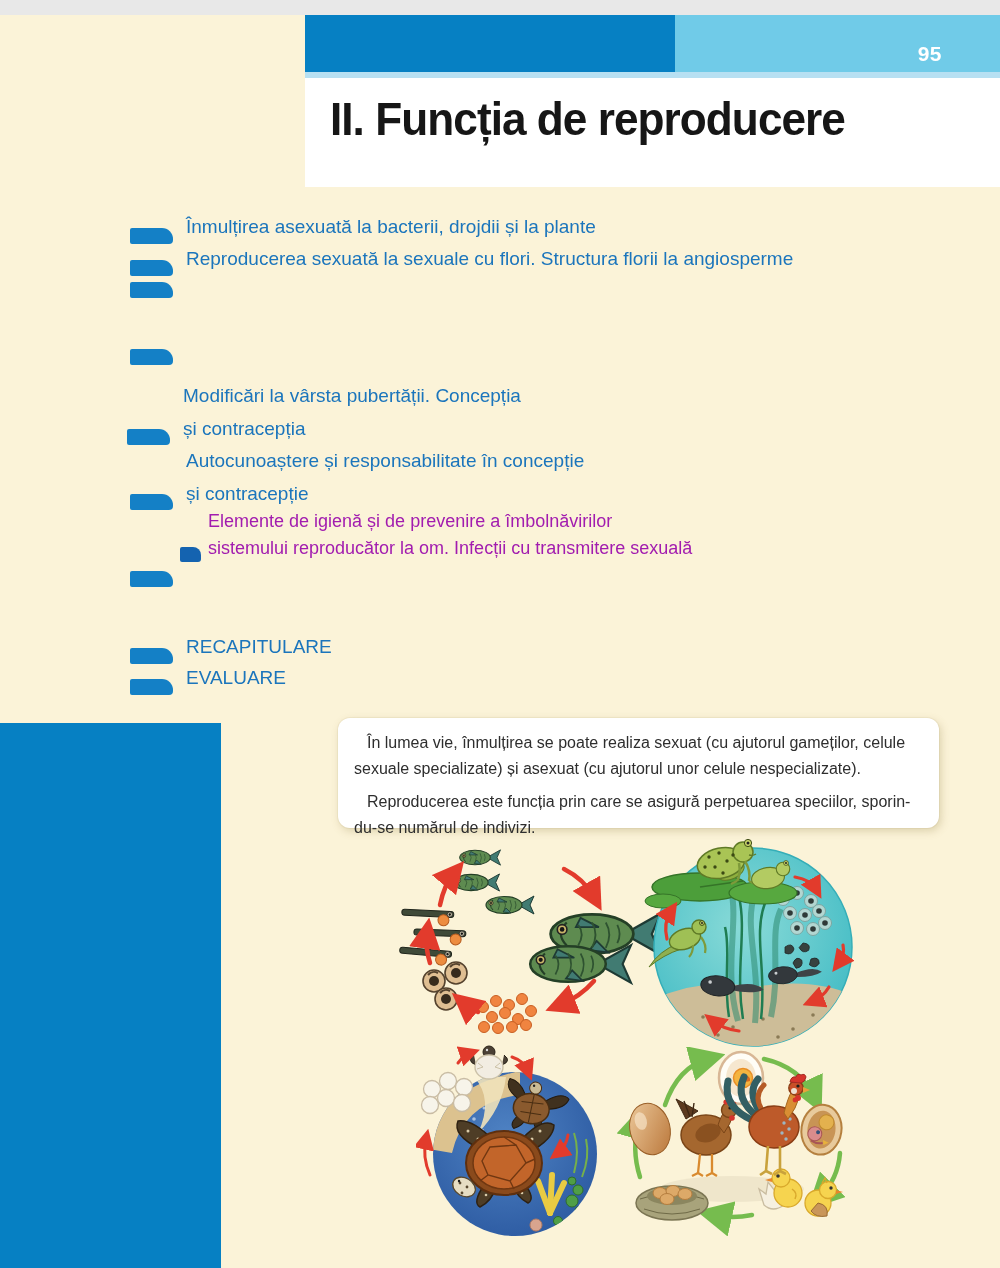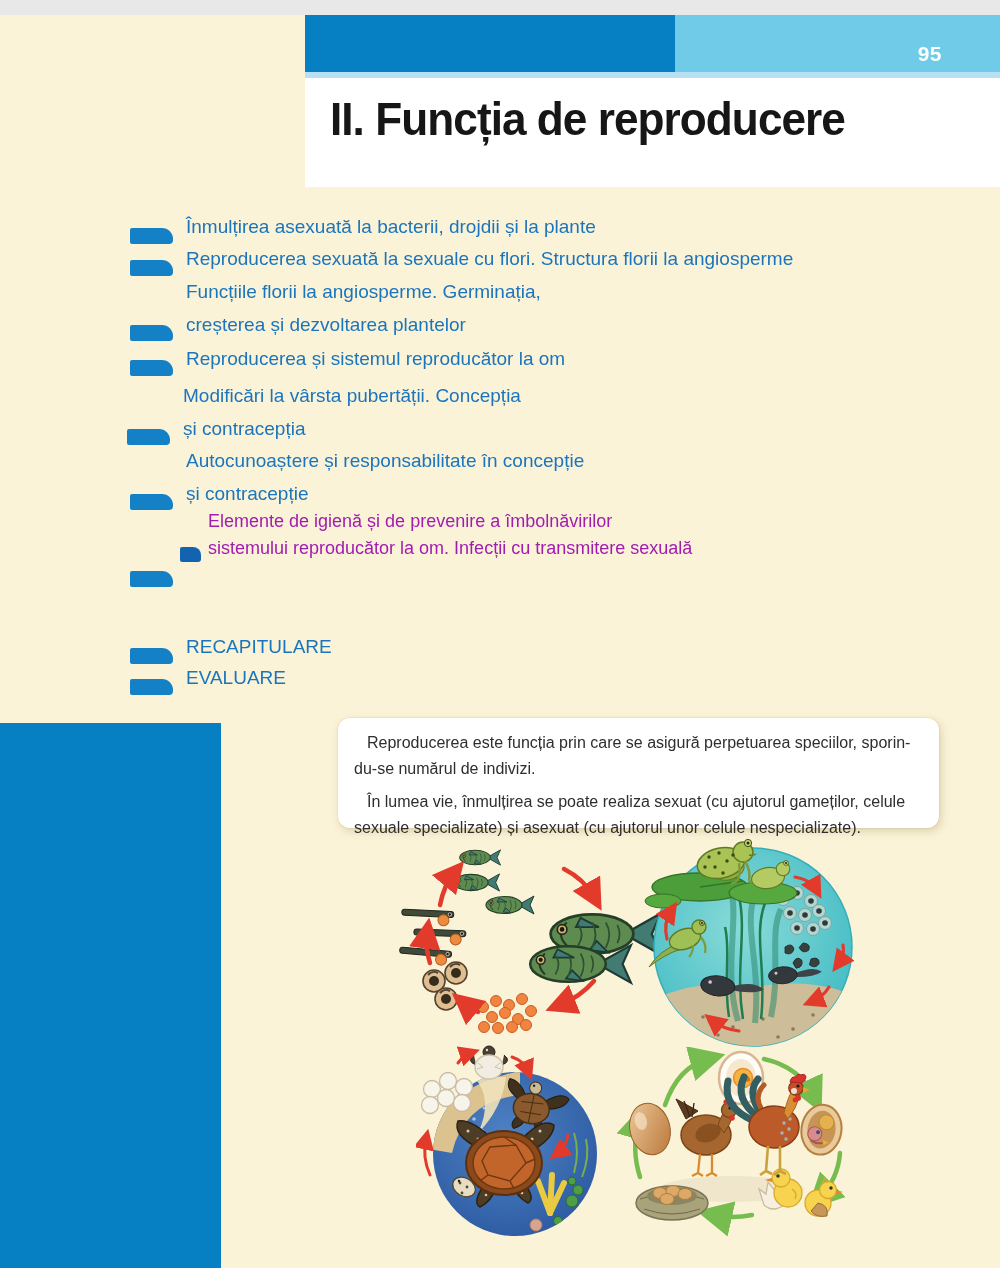--- a/index.html
+++ b/index.html
@@ -52,26 +52,23 @@
     <div class="toc-row" style="left:130px;top:196px">
       <span class="bullet"></span>
       <span class="toc-text">Înmulțirea asexuată la bacterii, drojdii și la plante</span>
     </div>
     <div class="toc-row" style="left:130px;top:228px">
       <span class="bullet"></span>
       <span class="toc-text">Reproducerea sexuată la sexuale cu flori. Structura florii la angiosperme</span>
     </div>
     <div class="toc-row" style="left:130px;top:261px">
       <span class="bullet"></span>
-      <span class="toc-text">Funcțiile florii la angiosperme. Germinația,
-creșterea și dezvoltarea plantelor</span>
     </div>
     <div class="toc-row" style="left:130px;top:328px">
       <span class="bullet"></span>
-      <span class="toc-text">Reproducerea și sistemul reproducător la om</span>
     </div>
     <div class="toc-row" style="left:127px;top:365px">
       <span class="bullet"></span>
       <span class="toc-text">Modificări la vârsta pubertății. Concepția
 și contracepția</span>
     </div>
     <div class="toc-row" style="left:130px;top:430px">
       <span class="bullet"></span>
       <span class="toc-text">Autocunoaștere și responsabilitate în concepție
 și contracepție</span>
@@ -90,24 +87,24 @@
     </div>
     <div class="toc-row" style="left:130px;top:647px">
       <span class="bullet"></span>
       <span class="toc-text">EVALUARE</span>
     </div>
   </div>
 
   <div class="left-panel"></div>
 
   <div class="intro-box">
+    <p>În lumea vie, înmulțirea se poate realiza sexuat (cu ajutorul gameților, celule
+sexuale specializate) și asexuat (cu ajutorul unor celule nespecializate).</p>
     <p>Reproducerea este funcția prin care se asigură perpetuarea speciilor, sporin-
 du-se numărul de indivizi.</p>
-    <p>În lumea vie, înmulțirea se poate realiza sexuat (cu ajutorul gameților, celule
-sexuale specializate) și asexuat (cu ajutorul unor celule nespecializate).</p>
   </div>
 
   <div class="fig" style="left:388px;top:820px;width:282px;height:210px">
     <svg viewBox="0 0 282 210">
       <defs>
         <marker id="raF" markerWidth="7" markerHeight="7" refX="3.5" refY="3.5" orient="auto">
           <path d="M0,0 L7,3.5 L0,7 Z" fill="#E23B2C"></path>
         </marker>
         <g id="fsh">
           <polygon points="34,10 50,1 46,10 50,19" fill="#417B72" stroke="#1E3A34" stroke-width="1"></polygon>

